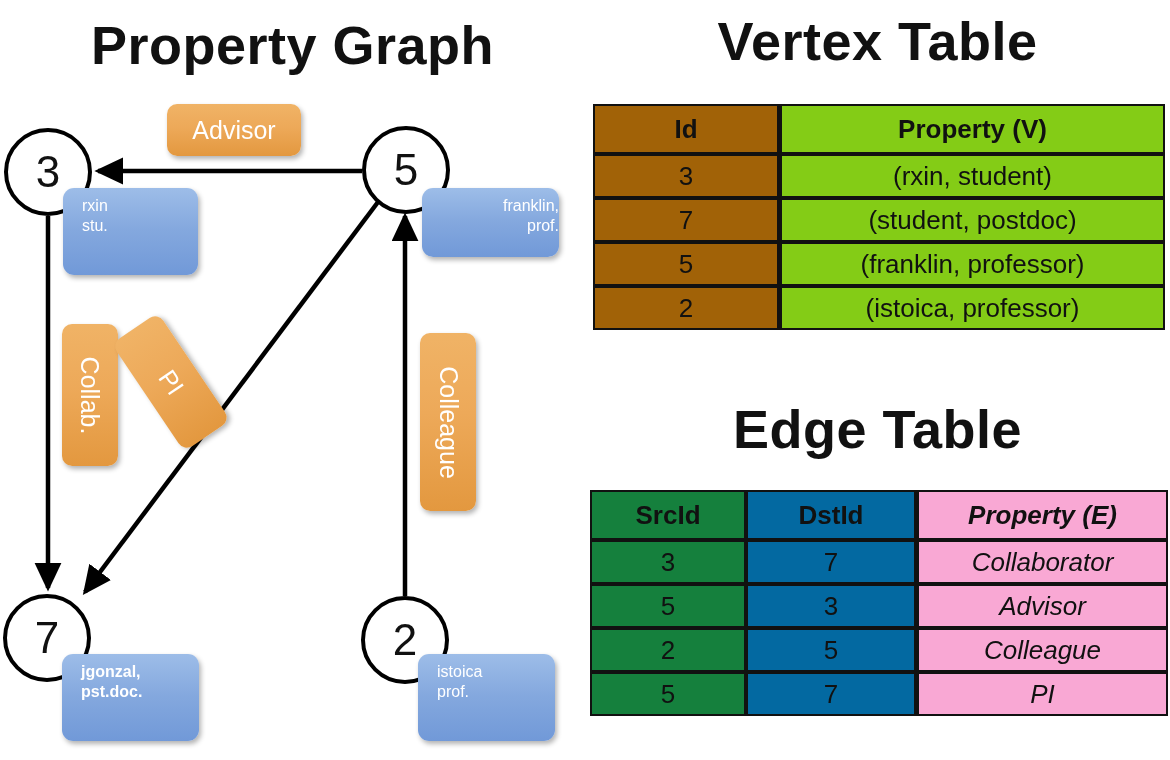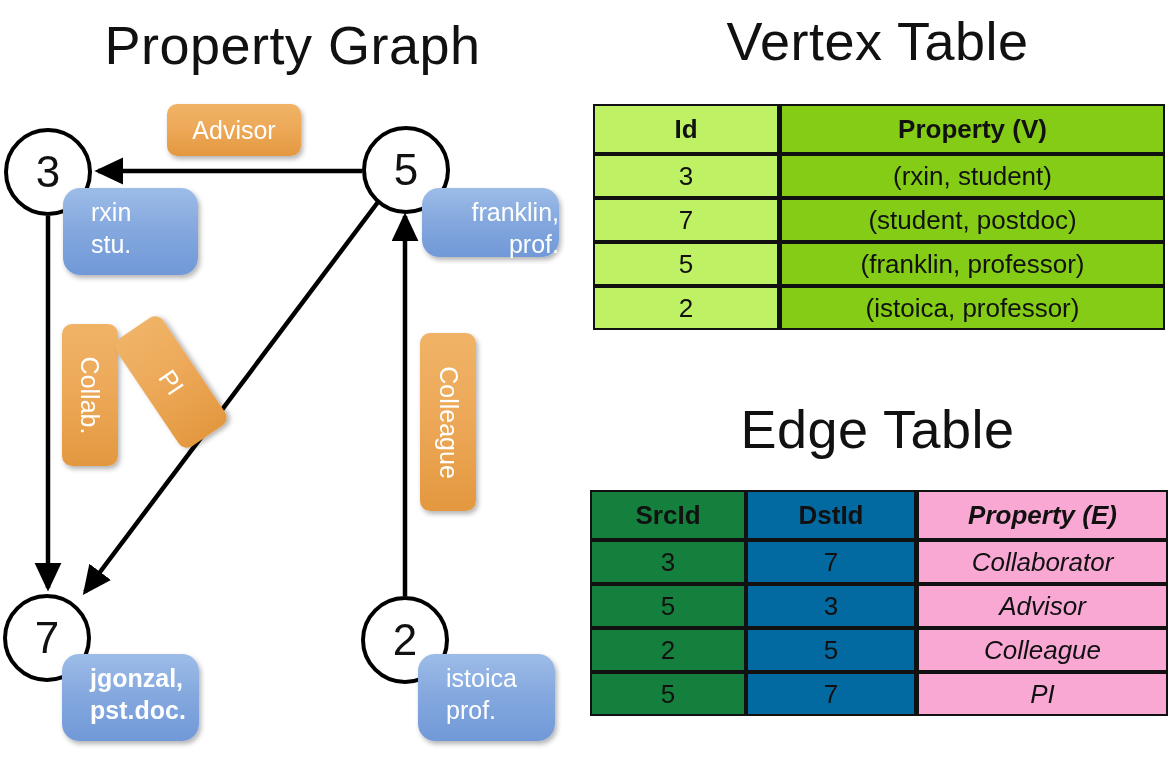--- a/index.html
+++ b/index.html
@@ -13,21 +13,21 @@
     position: relative;
     overflow: hidden;
     font-family: "Liberation Sans", sans-serif;
     color: #000000;
   }
 
   
   .title {
     position: absolute;
     font-family: "Liberation Sans", sans-serif;
-    font-weight: 400;
+    font-weight: 700;
     font-size: 54px;
     letter-spacing: 0.5px;
     color: #111111;
     white-space: nowrap;
     text-align: center;
   }
   #title-property-graph { left: 0;   top: 14px;  width: 585px; }
   #title-vertex-table   { left: 585px; top: 10px;  width: 585px; }
   #title-edge-table     { left: 585px; top: 398px; width: 585px; }
 
@@ -62,29 +62,29 @@
     z-index: 3;
   }
   #vertex-3 { left: 4px;   top: 128px; }
   #vertex-5 { left: 362px; top: 126px; }
   #vertex-7 { left: 3px;   top: 594px; }
   #vertex-2 { left: 361px; top: 596px; }
 
   
   .prop-box {
     position: absolute;
-    border-radius: 17px;
+    border-radius: 11px;
     background: linear-gradient(to bottom, #9dbde8 0%, #84a8de 48%, #7199d8 100%);
     box-shadow: 2px 3px 5px rgba(0,0,0,0.30);
     color: #ffffff;
     font-family: "Liberation Sans", sans-serif;
     font-weight: 300;
-    font-size: 25px;
+    font-size: 16px;
     line-height: 1.28;
-    padding: 8px 0 8px 28px;
+    padding: 8px 0 8px 19px;
     box-sizing: border-box;
     z-index: 4;
     white-space: pre-line;
   }
   #prop-rxin      { left: 63px;  top: 188px; width: 135px; height: 87px; }
   #prop-franklin  { left: 422px; top: 188px; width: 137px; height: 69px; text-align: right; }
   #prop-jgonzal   { left: 62px;  top: 654px; width: 137px; height: 87px; font-weight: bold; }
   #prop-istoica   { left: 418px; top: 654px; width: 137px; height: 87px; }
 
   
@@ -145,21 +145,21 @@
     box-sizing: border-box;
   }
   table.data-table th {
     font-weight: bold;
     font-size: 26px;
     height: 50px;
   }
 
   
   #vertex-table { left: 593px; top: 104px; }
-  #vertex-table .col-id   { width: 186px; background: #bef264; }
+  #vertex-table .col-id   { width: 186px; background: #a16207; }
   #vertex-table .col-prop { width: 386px; background: #84cc16; border-left-width: 3px; }
 
   
   #edge-table { left: 590px; top: 490px; }
   #edge-table .col-src  { width: 156px; background: #15803d; }
   #edge-table .col-dst  { width: 170px; background: #0369a1; }
   #edge-table .col-prop { width: 252px; background: #f9a8d4; border-left-width: 3px; font-style: italic; }
 </style>
 </head>
 <body>

